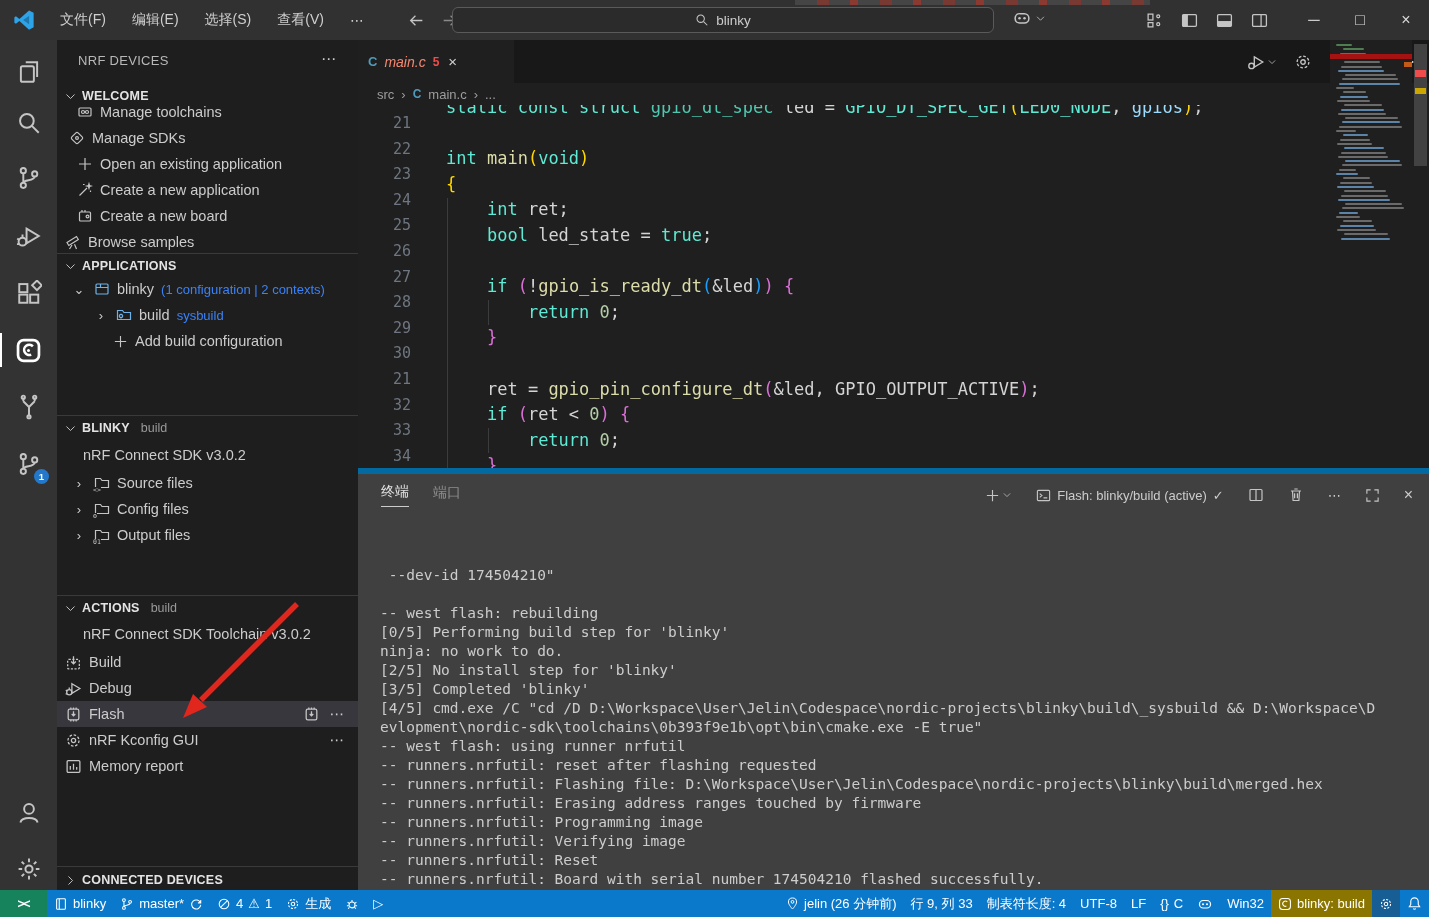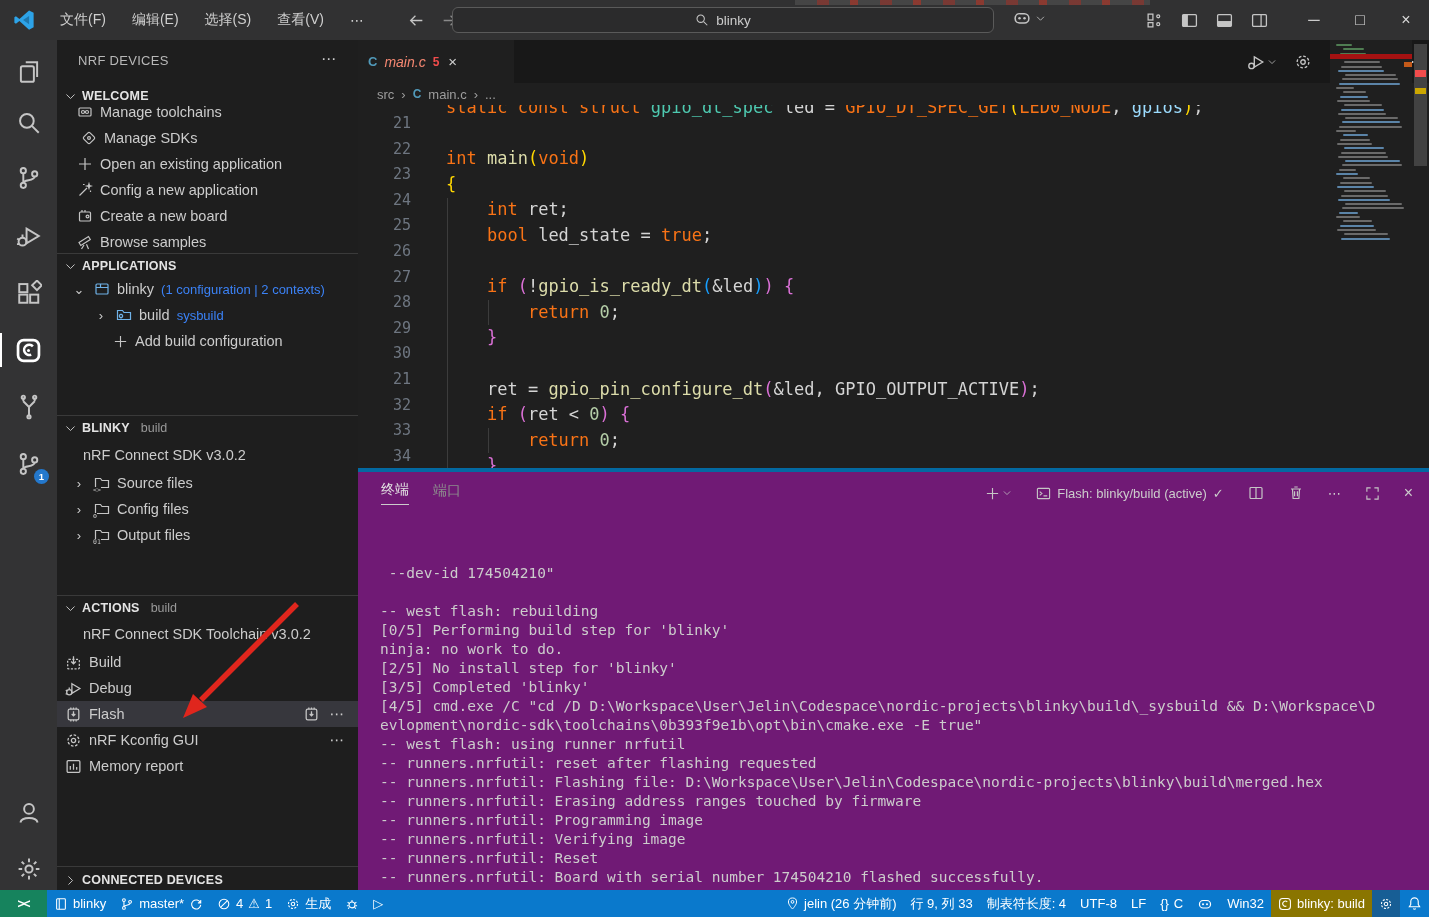--- a/index.html
+++ b/index.html
@@ -56,33 +56,33 @@
   .tabclose{color:#d0d0d0;font-size:15px;margin-left:2px;}
   .edtools{position:absolute;right:14px;top:0;height:43px;display:flex;align-items:center;gap:17px;}
   .crumbs{position:absolute;left:0;top:43px;right:0;height:22px;background:#1f1f1f;display:flex;align-items:center;
           gap:7px;padding-left:19px;font-size:13px;color:#9d9d9d;}
   .codearea{position:absolute;left:0;top:65px;right:99px;bottom:0;overflow:hidden;
             font-family:"DejaVu Sans Mono",monospace;font-size:17px;}
   #code-lines{margin-top:-10px;}
   .cl{height:25.6px;line-height:25.6px;display:flex;white-space:pre;}
   .ln{width:53px;flex:none;text-align:right;color:#6e7681;font-size:15px;margin-top:16px;}
   .lt{padding-left:35px;}
-  .tk-kw{color:#f97316}.tk-type{color:#4ec9b0}.tk-plain{color:#d4d4d4}.tk-num{color:#b5cea8}
+  .tk-kw{color:#5eead4}.tk-type{color:#4ec9b0}.tk-plain{color:#d4d4d4}.tk-num{color:#b5cea8}
   .tk-b1{color:#ffd700}.tk-b2{color:#da70d6}.tk-b3{color:#179fff}.tk-id{color:#9cdcfe}.tk-fn{color:#dcdcaa}
   .guide{position:absolute;width:1px;background:#3c3c3c;}
   .minimap{position:absolute;top:0;right:17px;width:82px;bottom:0;background:#1f1f1f;}
   .mmrow{position:absolute;left:6px;height:2px;border-radius:1px;}
   .mmred{position:absolute;left:0;right:0;top:14px;height:5px;background:#a51212;}
   .mmorg{position:absolute;right:0;top:22px;width:8px;height:5px;background:#c45a1a;}
   .vscroll{position:absolute;top:0;right:0;width:17px;bottom:0;}
   .thumb{position:absolute;left:2px;right:2px;top:4px;height:122px;background:#424242;}
   .mk{position:absolute;left:3px;right:3px;}
 
   
-  .panel{position:absolute;left:358px;top:468px;right:0;bottom:27px;background:#701a75;border-top:4px solid #0369a1;}
+  .panel{position:absolute;left:358px;top:468px;right:0;bottom:27px;background:#404040;border-top:6px solid #0369a1;}
   .phead{position:absolute;left:0;top:0;right:0;height:42px;display:flex;align-items:center;}
   .ptab{margin-left:23px;font-size:14px;color:#e2e2e2;padding-bottom:5px;border-bottom:1px solid #cccccc;}
   .ptab2{margin-left:24px;font-size:14px;color:#8d8d8d;padding-bottom:5px;}
   .ptools{position:absolute;right:16px;top:0;height:42px;display:flex;align-items:center;gap:24px;font-size:13px;color:#cccccc;}
   .tasklabel{display:flex;align-items:center;gap:6px;}
   .term{position:absolute;left:22px;top:54px;right:8px;bottom:0;font-family:"DejaVu Sans Mono",monospace;
         font-size:14.5px;line-height:19px;color:#cccccc;white-space:pre;}
   .tl{height:19px;}
 
   
@@ -252,48 +252,48 @@
     </div>
     <div class="srow" style="top:59px;padding-left:20px">
       <svg class="ic" width="16" height="16" viewBox="0 0 16 16">
           <rect x="2" y="4" width="12" height="8" rx="1"></rect>
           <circle cx="6" cy="8" r="1.5"></circle>
           <circle cx="10" cy="8" r="1.5"></circle>
           <path d="M7.2 8h1.6"></path>
         </svg>
       <span>Manage toolchains</span>
     </div>
-    <div class="srow" style="top:85px;padding-left:24px">
+    <div class="srow" style="top:85px;padding-left:12px">
       <svg class="ic" width="16" height="16" viewBox="0 0 16 16">
           <rect x="3.6" y="3.6" width="8.8" height="8.8" rx="1.5" transform="rotate(45 8 8)"></rect>
           <circle cx="8" cy="8" r="1.4"></circle>
         </svg>
       <span>Manage SDKs</span>
     </div>
     <div class="srow" style="top:111px;padding-left:20px">
       <svg class="ic" width="16" height="16" viewBox="0 0 16 16">
           <path d="M8 2v12 M2 8h12"></path>
         </svg>
       <span>Open an existing application</span>
     </div>
     <div class="srow" style="top:137px;padding-left:20px">
       <svg class="ic" width="16" height="16" viewBox="0 0 16 16">
           <path d="M2.5 13.5L10 6 M12 1.8l.5 1.7 1.7.5-1.7.5-.5 1.7-.5-1.7-1.7-.5 1.7-.5z M13.5 8.5v1.6 M6 2.5h1.6"></path>
         </svg>
-      <span>Config a new application</span>
+      <span>Create a new application</span>
     </div>
     <div class="srow" style="top:163px;padding-left:20px">
       <svg class="ic" width="16" height="16" viewBox="0 0 16 16">
           <rect x="2.5" y="4" width="11" height="9" rx="1"></rect>
           <circle cx="10.5" cy="8.5" r="1.4"></circle>
           <path d="M5 4V2 M8 4V2"></path>
         </svg>
       <span>Create a new board</span>
     </div>
-    <div class="srow" style="top:189px;padding-left:20px">
+    <div class="srow" style="top:189px;padding-left:8px">
       <svg class="ic" width="16" height="16" viewBox="0 0 16 16">
           <path d="M2 8.5l9.5-6 1.8 3-9.5 6z M7 11l-2.5 4 M9.5 10.2L11.5 15"></path>
         </svg>
       <span>Browse samples</span>
     </div>
 
     <div class="sep" style="top:213px"></div>
     <div class="shead" style="top:214px">
       <svg class="ic" width="13" height="13" viewBox="0 0 16 16">
           <path d="M3 5.5l5 5 5-5"></path>

